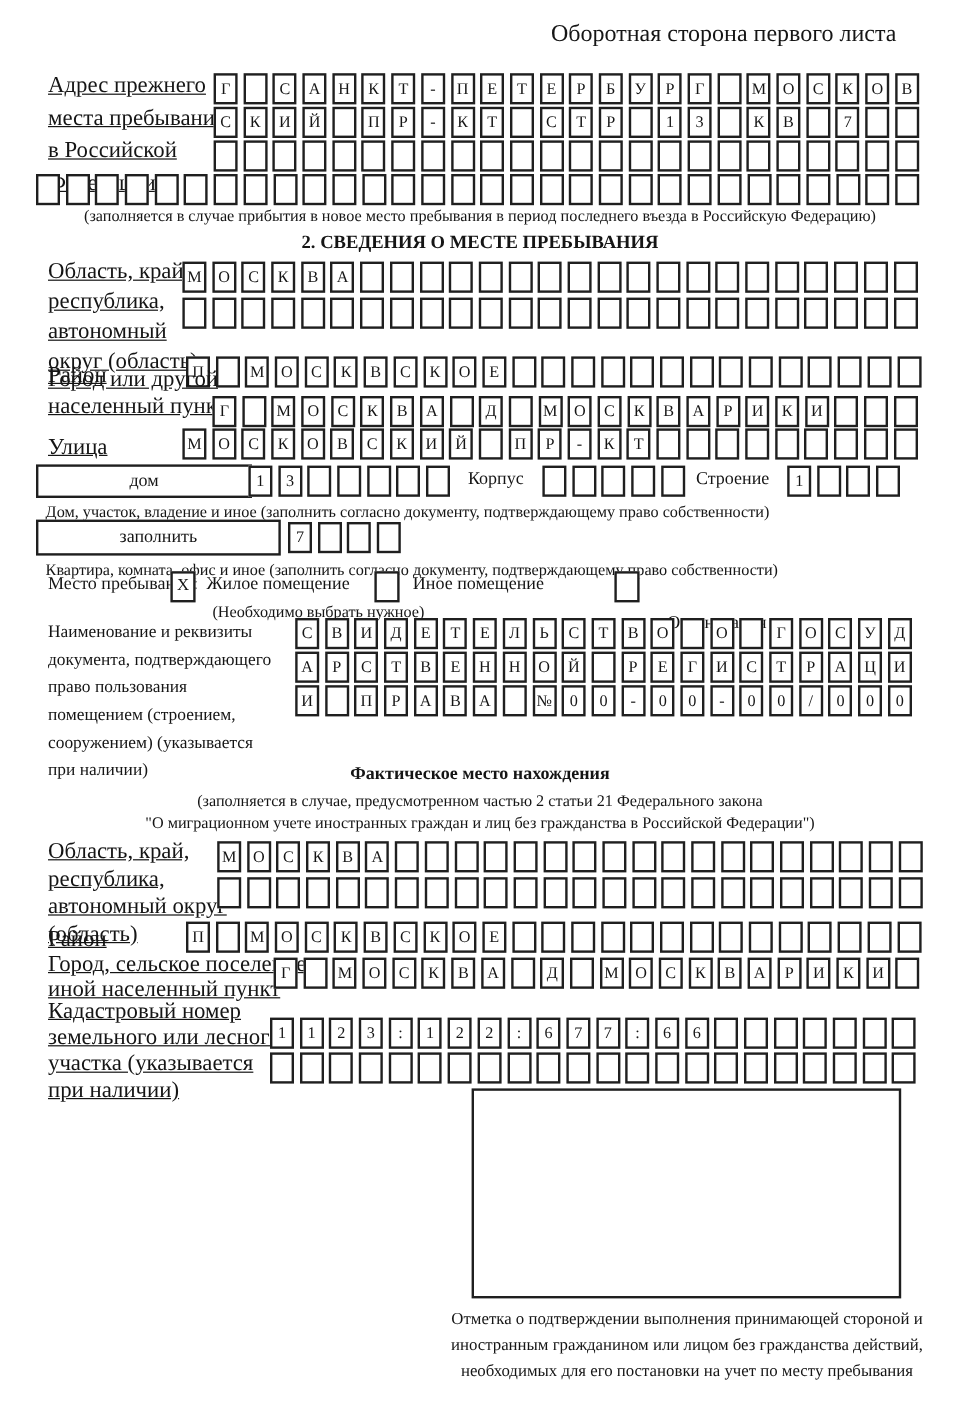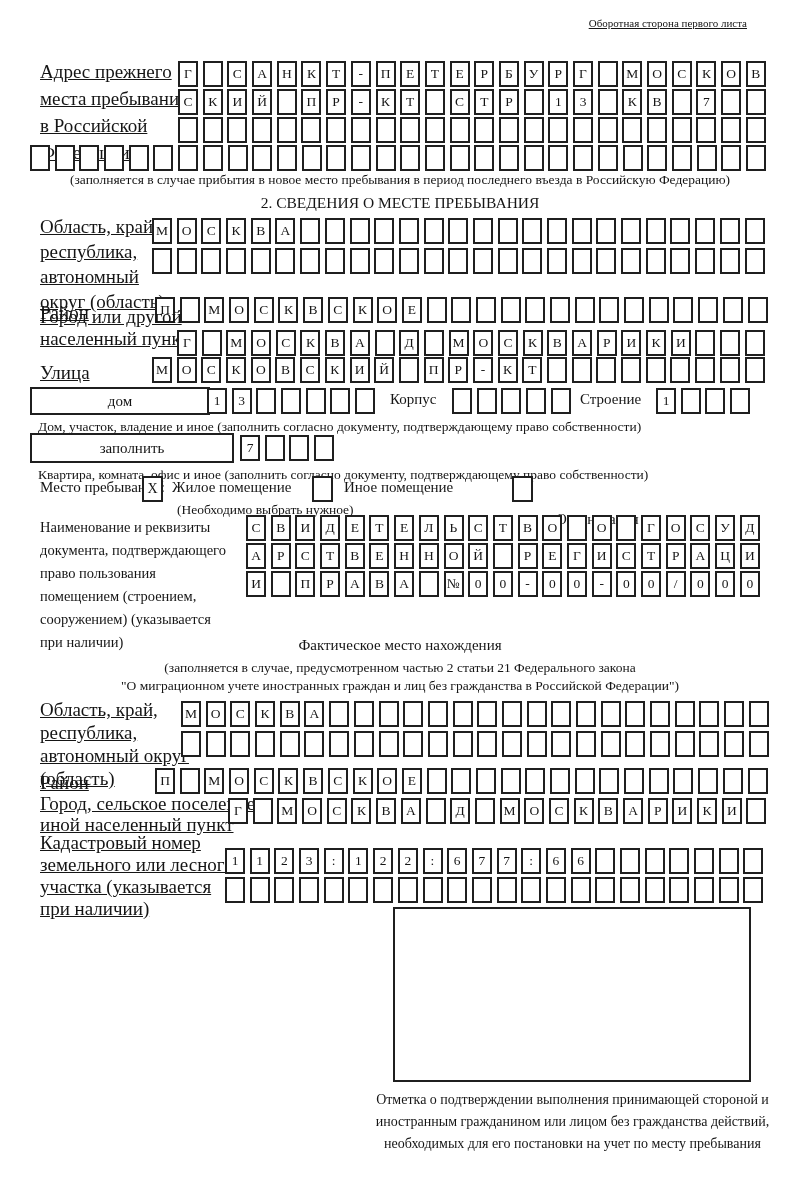--- a/index.html
+++ b/index.html
@@ -7,24 +7,24 @@
     position:relative;
     width:800px;height:1180px;
     background:#ffffff;
     font-family:"Liberation Serif", serif;
     color:#151515;
     overflow:hidden;
   }
   .abs{position:absolute;}
   .lbl{font-size:19px;line-height:25px;white-space:pre-line;text-decoration:underline;}
   .lbl-sm{font-size:14.5px;line-height:23px;white-space:pre-line;}
-  .corner{font-size:11px;text-decoration:underline;}
+  .corner{font-size:20px;}
   .note{font-size:13.5px;}
   .center{width:800px;text-align:center;left:0;}
-  .heading{font-size:15.5px;font-weight:normal;}
+  .heading{font-size:15.5px;font-weight:bold;}
   .cells{display:flex;gap:4.7px;}
   .cell{
     box-sizing:border-box;
     width:20px;height:26px;
     border:2px solid #1f1f1f;
     display:flex;align-items:center;justify-content:center;
     font-size:13.5px;font-family:"Liberation Serif", serif;
     flex:0 0 auto;
     background:#fff;
   }

